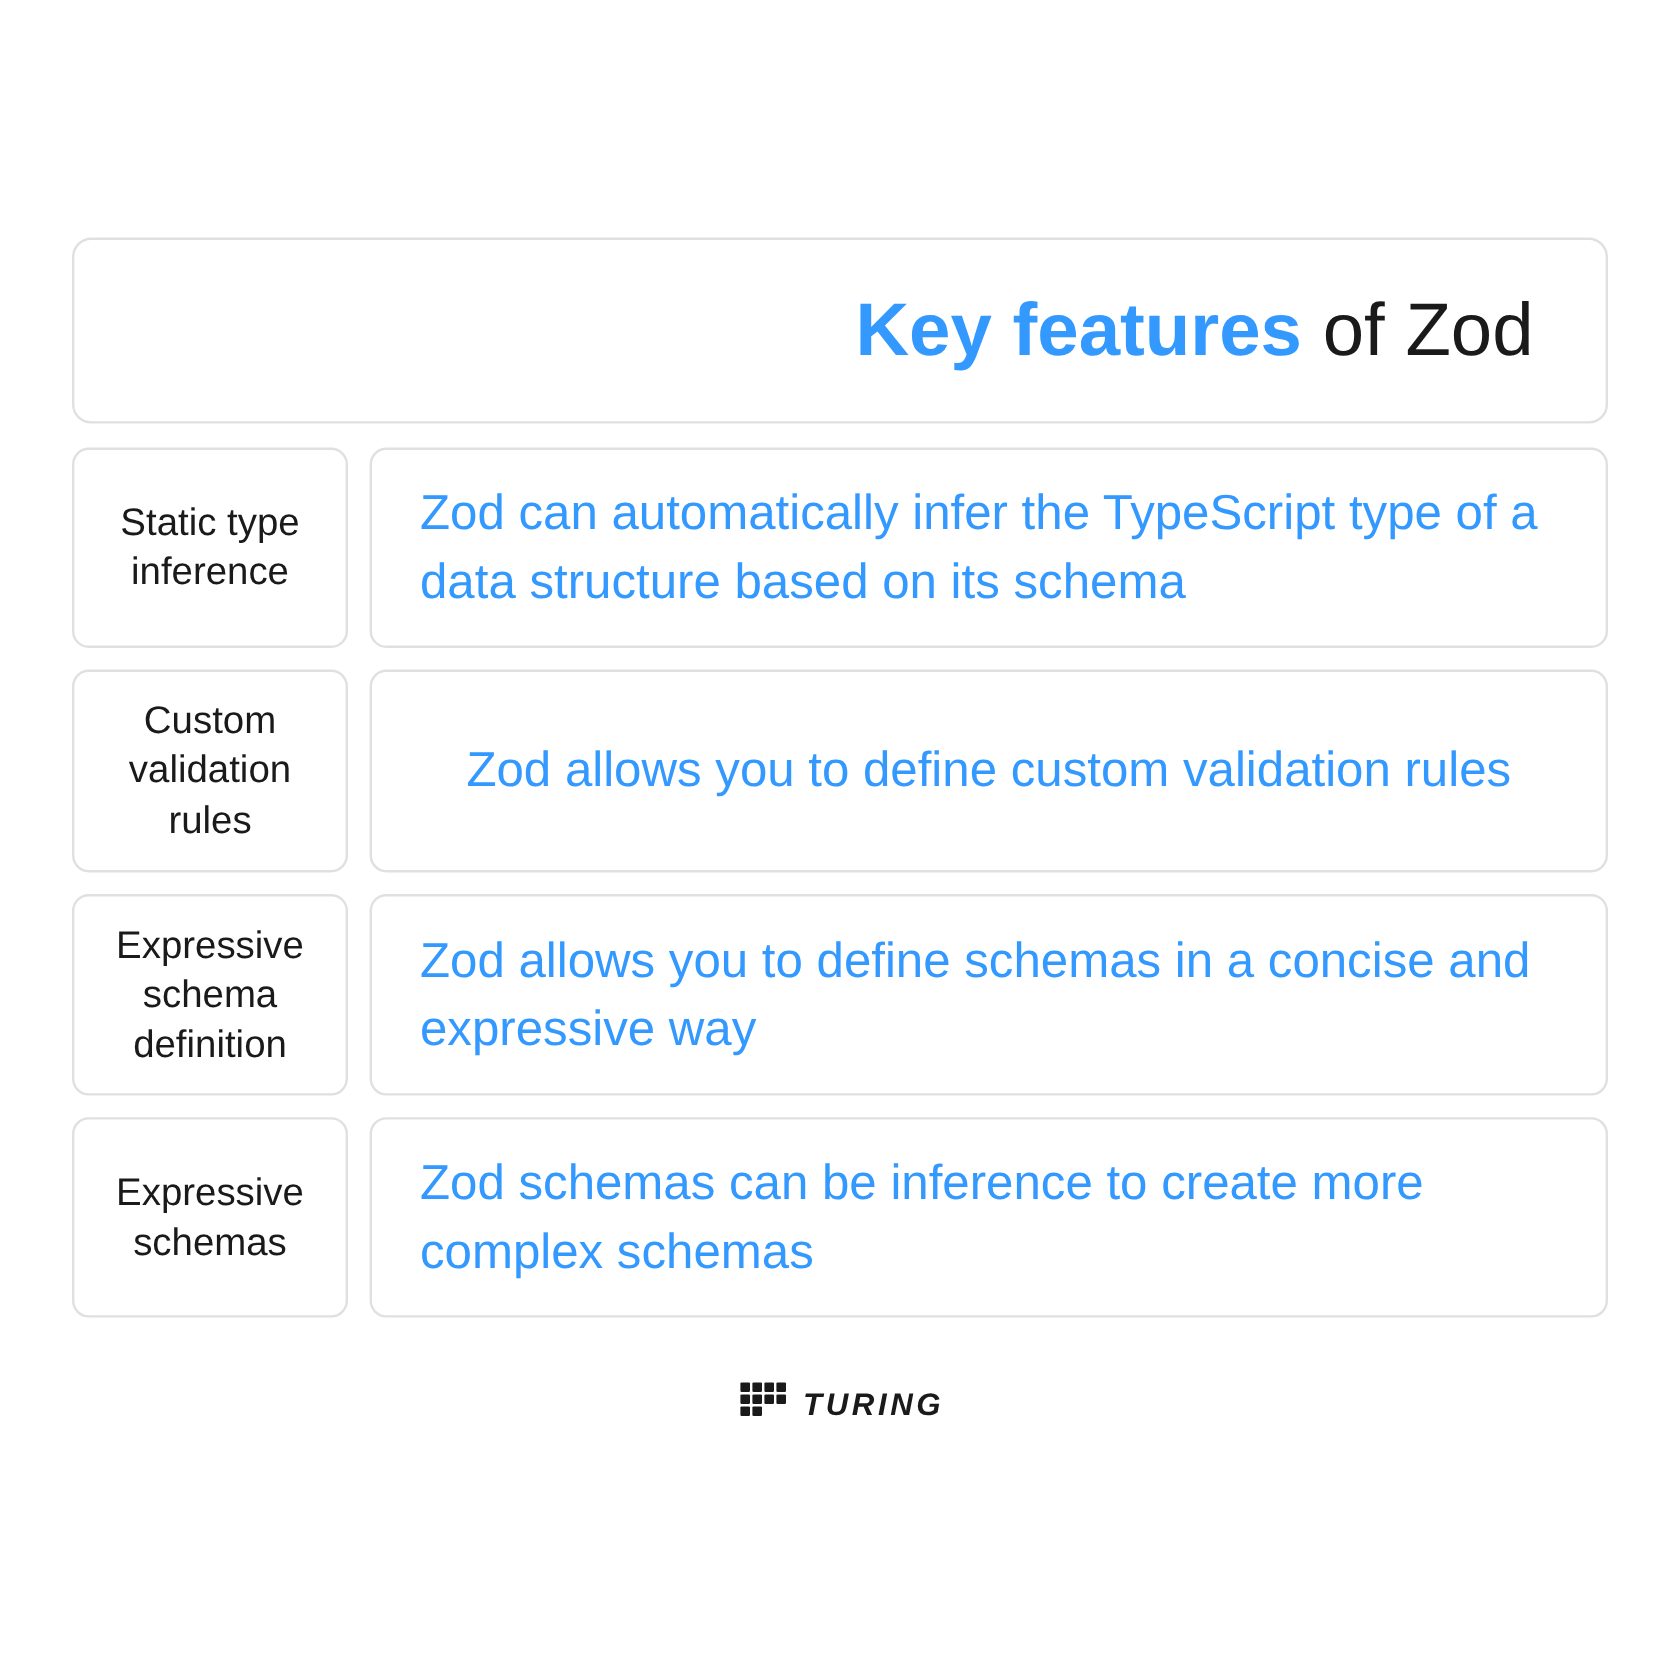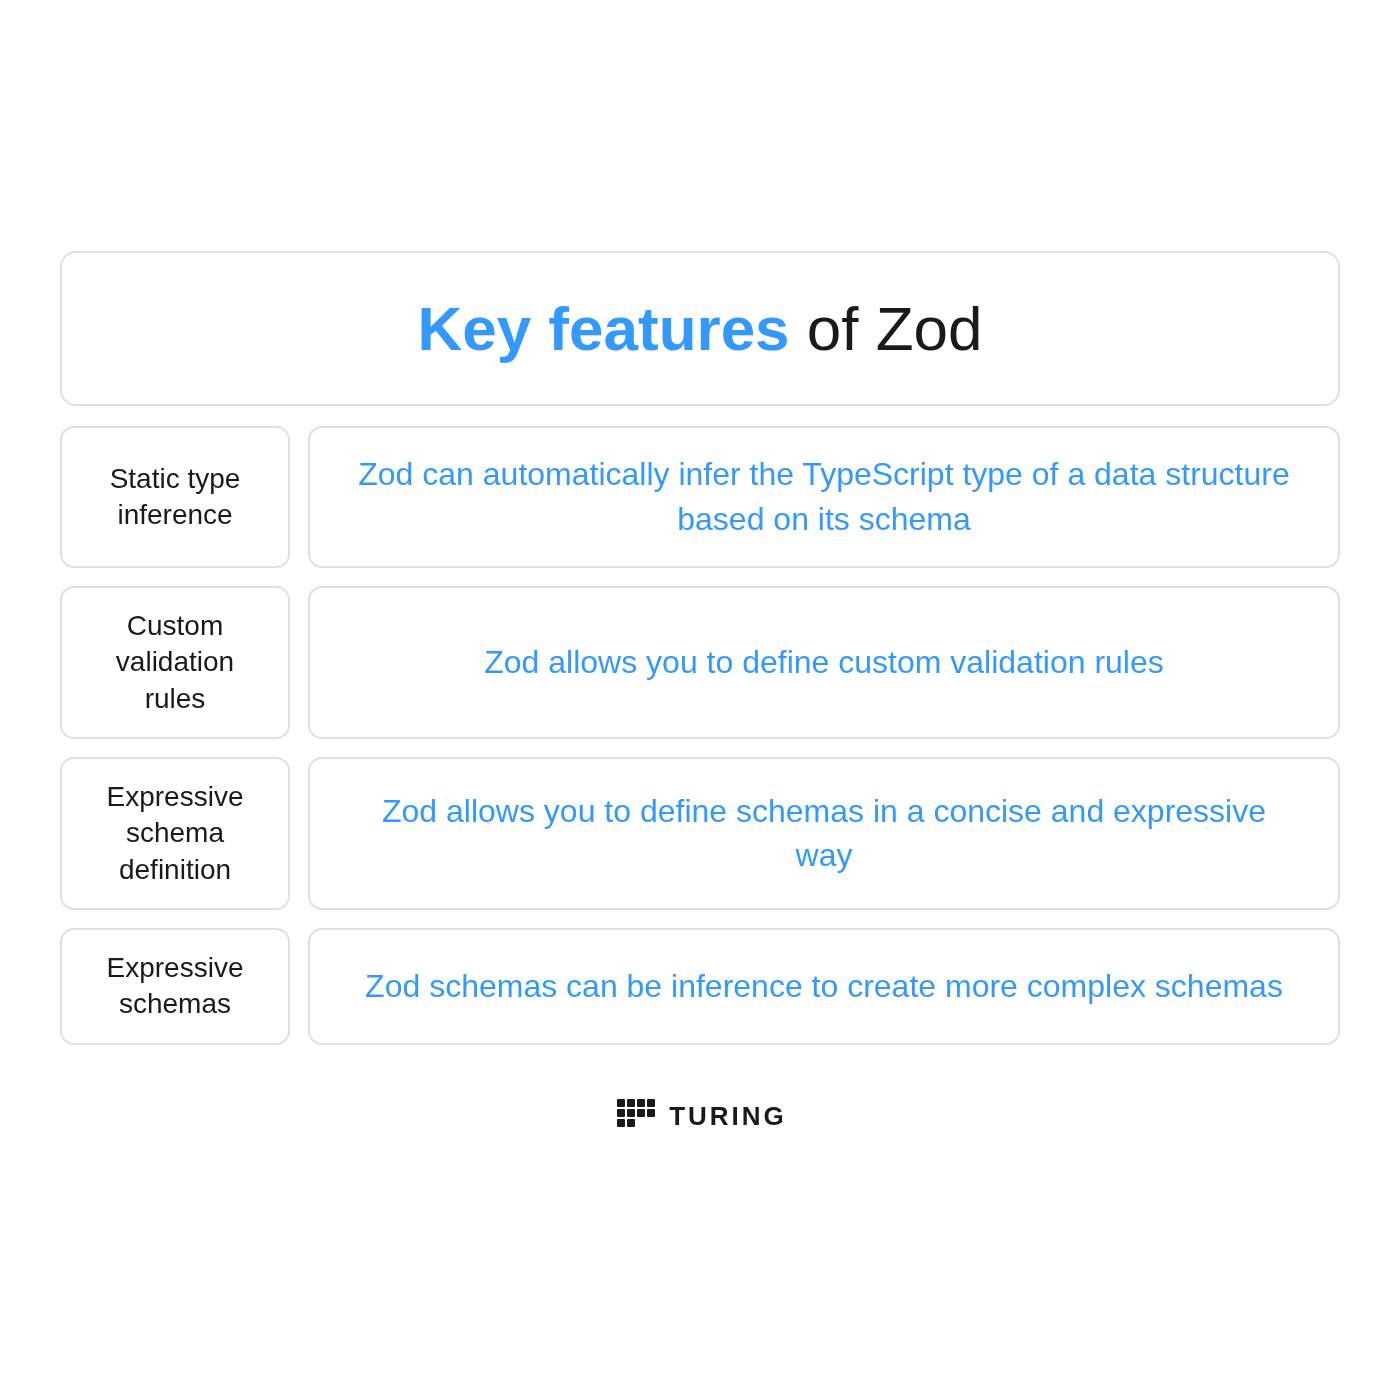--- a/index.html
+++ b/index.html
@@ -24,22 +24,22 @@
       width: 100%;
       max-width: 1280px;
       display: flex;
       flex-direction: column;
       gap: 20px;
     }
 
     .title-card {
       border: 2px solid #e0e0e0;
       border-radius: 16px;
-      padding: 40px 36px;
-      text-align: center;
+      padding: 40px 60px;
+      text-align: right;
       margin-bottom: 0;
     }
 
     .title-text {
       font-size: 62px;
       font-weight: 400;
       color: #1a1a1a;
     }
 
     .title-highlight {
@@ -63,49 +63,50 @@
     .feature-label {
       border: 2px solid #e0e0e0;
       border-radius: 14px;
       padding: 20px 36px;
       min-width: 230px;
       width: 230px;
       display: flex;
       align-items: center;
       justify-content: center;
       text-align: center;
-      font-size: 28px;
+      font-size: 32px;
       font-weight: 400;
       color: #1a1a1a;
       line-height: 1.3;
       flex-shrink: 0;
     }
 
     .feature-description {
       border: 2px solid #e0e0e0;
       border-radius: 14px;
       padding: 24px 40px;
       flex: 1;
       display: flex;
       align-items: center;
       justify-content: center;
-      text-align: center;
-      font-size: 32px;
+      text-align: left;
+      font-size: 41px;
       font-weight: 400;
       color: #3399ff;
       line-height: 1.4;
     }
 
     .footer {
       display: flex;
       align-items: center;
       justify-content: center;
       gap: 14px;
       margin-top: 20px;
       padding: 10px 0;
+      font-style: italic;
     }
 
     .footer-logo {
       display: flex;
       align-items: center;
       gap: 12px;
     }
 
     .footer-logo-icon {
       width: 44px;

